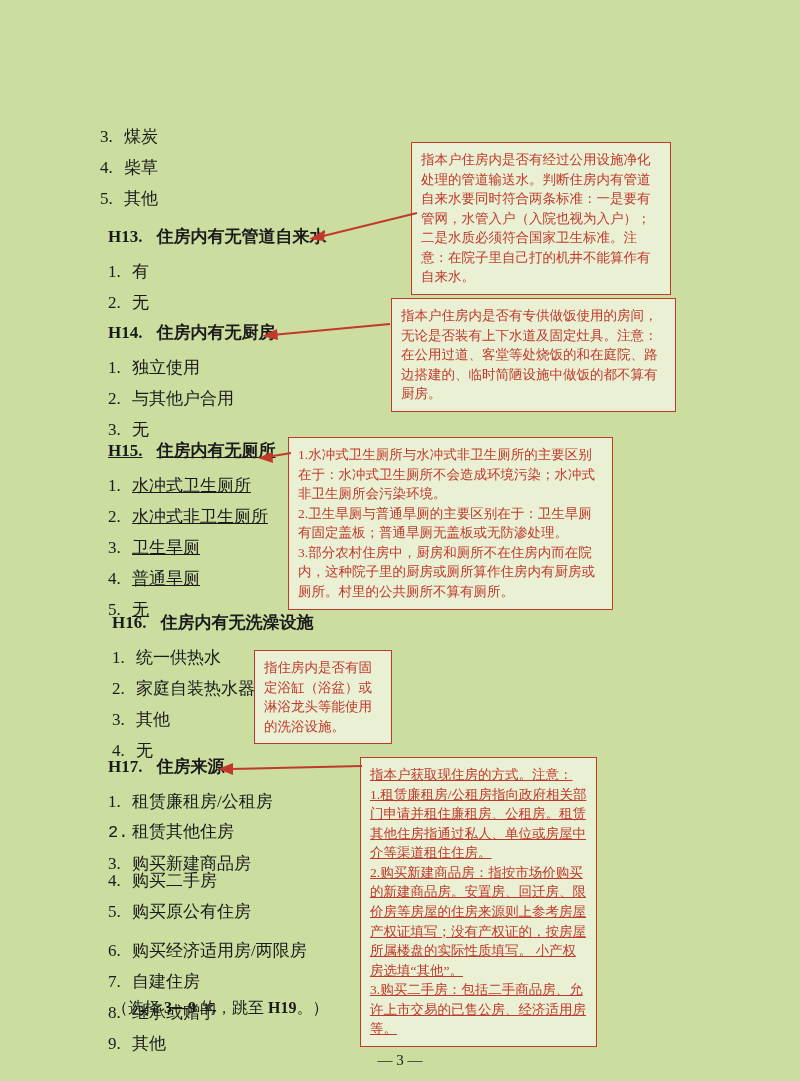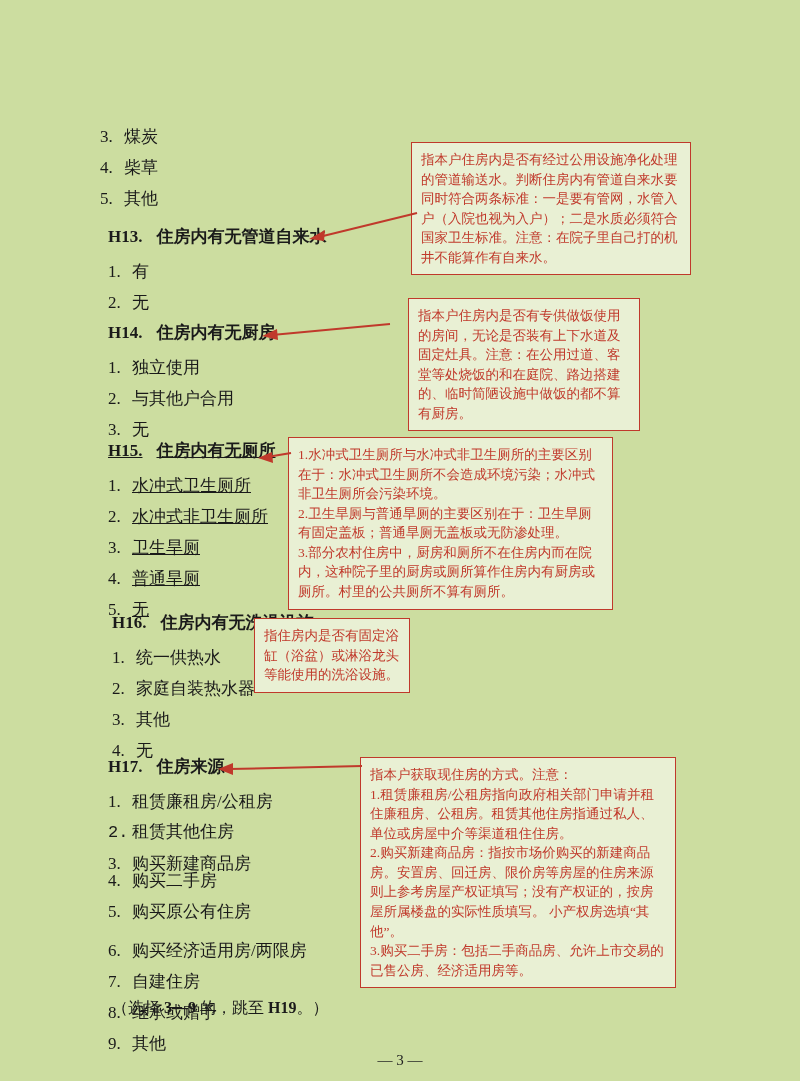--- a/index.html
+++ b/index.html
@@ -95,21 +95,21 @@
       <span class="qnum">H13.</span><span>住房内有无管道自来水</span>
     </div>
     <div class="opt" style="margin-bottom:14px;">
       <span class="onum">1.</span><span>有</span>
     </div>
     <div class="opt">
       <span class="onum">2.</span><span>无</span>
     </div>
   </div>
 
-  <div class="note" style="left:411px; top:142px; width:280px;">指本户住房内是否有经过公用设施净化处理的管道输送水。判断住房内有管道自来水要同时符合两条标准：一是要有管网，水管入户（入院也视为入户）；二是水质必须符合国家卫生标准。注意：在院子里自己打的机井不能算作有自来水。</div>
+  <div class="note" style="left:411px; top:142px; width:260px;">指本户住房内是否有经过公用设施净化处理的管道输送水。判断住房内有管道自来水要同时符合两条标准：一是要有管网，水管入户（入院也视为入户）；二是水质必须符合国家卫生标准。注意：在院子里自己打的机井不能算作有自来水。</div>
 
   <svg class="arrow" style="left:305px; top:205px;" width="115" height="45">
     <line x1="112" y1="8" x2="14" y2="32" stroke="#c0392b" stroke-width="2"></line>
     <polygon points="4,34 20,25 19,36" fill="#c0392b"></polygon>
   </svg>
 
   <div class="qblock" style="left:108px; top:324px;">
     <div class="qtitle" style="margin-bottom:18px;">
       <span class="qnum">H14.</span><span>住房内有无厨房</span>
     </div>
@@ -117,21 +117,21 @@
       <span class="onum">1.</span><span>独立使用</span>
     </div>
     <div class="opt" style="margin-bottom:14px;">
       <span class="onum">2.</span><span>与其他户合用</span>
     </div>
     <div class="opt">
       <span class="onum">3.</span><span>无</span>
     </div>
   </div>
 
-  <div class="note" style="left:408px; top:298px; width:232px;">指本户住房内是否有专供做饭使用的房间，无论是否装有上下水道及固定灶具。注意：在公用过道、客堂等处烧饭的和在庭院、路边搭建的、临时简陋设施中做饭的都不算有厨房。</div>
+  <div class="note" style="left:391px; top:298px; width:285px;">指本户住房内是否有专供做饭使用的房间，无论是否装有上下水道及固定灶具。注意：在公用过道、客堂等处烧饭的和在庭院、路边搭建的、临时简陋设施中做饭的都不算有厨房。</div>
 
   <svg class="arrow" style="left:258px; top:318px;" width="135" height="30">
     <line x1="132" y1="6" x2="14" y2="17" stroke="#c0392b" stroke-width="2"></line>
     <polygon points="4,18 19,11 20,22" fill="#c0392b"></polygon>
   </svg>
 
   <div class="qblock" style="left:108px; top:442px;text-decoration:underline;">
     <div class="qtitle" style="margin-bottom:18px;">
       <span class="qnum">H15.</span><span>住房内有无厕所</span>
     </div>
@@ -172,21 +172,21 @@
       <span class="onum">2.</span><span>家庭自装热水器</span>
     </div>
     <div class="opt" style="margin-bottom:14px;">
       <span class="onum">3.</span><span>其他</span>
     </div>
     <div class="opt">
       <span class="onum">4.</span><span>无</span>
     </div>
   </div>
 
-  <div class="note" style="left:254px; top:618px; width:156px;">指住房内是否有固定浴缸（浴盆）或淋浴龙头等能使用的洗浴设施。</div>
+  <div class="note" style="left:254px; top:650px; width:138px;">指住房内是否有固定浴缸（浴盆）或淋浴龙头等能使用的洗浴设施。</div>
 
   <div class="qblock" style="left:108px; top:758px;">
     <div class="qtitle" style="margin-bottom:18px;">
       <span class="qnum">H17.</span><span>住房来源</span>
     </div>
     <div class="opt" style="margin-bottom:14px;">
       <span class="onum">1.</span><span>租赁廉租房/公租房</span>
     </div>
     <div class="opt" style="margin-bottom:14px;font-family:Liberation Mono, monospace;">
       <span class="onum">2.</span><span>租赁其他住房</span>
@@ -211,21 +211,21 @@
     </div>
     <div class="opt">
       <span class="onum">9.</span><span>其他</span>
     </div>
   </div>
 
   <div class="skipnote" style="left:112px; top:998px;">
     <span>（选择 </span><b>3—9</b><span> 的，跳至 </span><b>H19</b><span>。）</span>
   </div>
 
-  <div class="note" style="left:360px; top:757px; width:316px; white-space:pre-line;">指本户获取现住房的方式。注意：
+  <div class="note" style="left:360px; top:757px; width:237px; white-space:pre-line;text-decoration:underline;">指本户获取现住房的方式。注意：
 1.租赁廉租房/公租房指向政府相关部门申请并租住廉租房、公租房。租赁其他住房指通过私人、单位或房屋中介等渠道租住住房。
 2.购买新建商品房：指按市场价购买的新建商品房。安置房、回迁房、限价房等房屋的住房来源则上参考房屋产权证填写；没有产权证的，按房屋所属楼盘的实际性质填写。 小产权房选填“其他”。
 3.购买二手房：包括二手商品房、允许上市交易的已售公房、经济适用房等。</div>
 
   <svg class="arrow" style="left:215px; top:758px;" width="150" height="22">
     <line x1="147" y1="8" x2="14" y2="11" stroke="#c0392b" stroke-width="2"></line>
     <polygon points="3,11 18,5 18,17" fill="#c0392b"></polygon>
   </svg>
 
   <div class="footer" style="top:1052px;">— 3 —</div>

